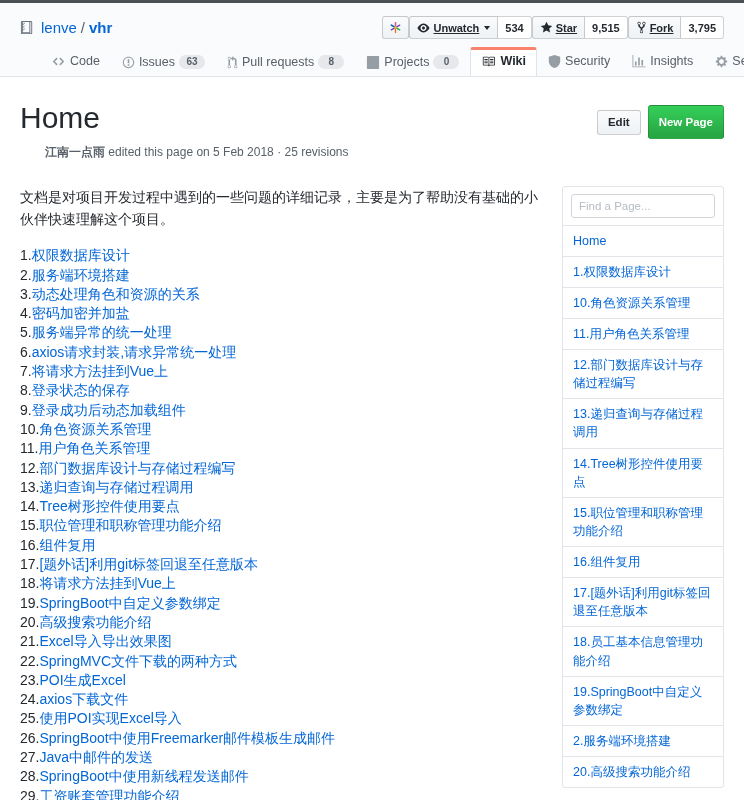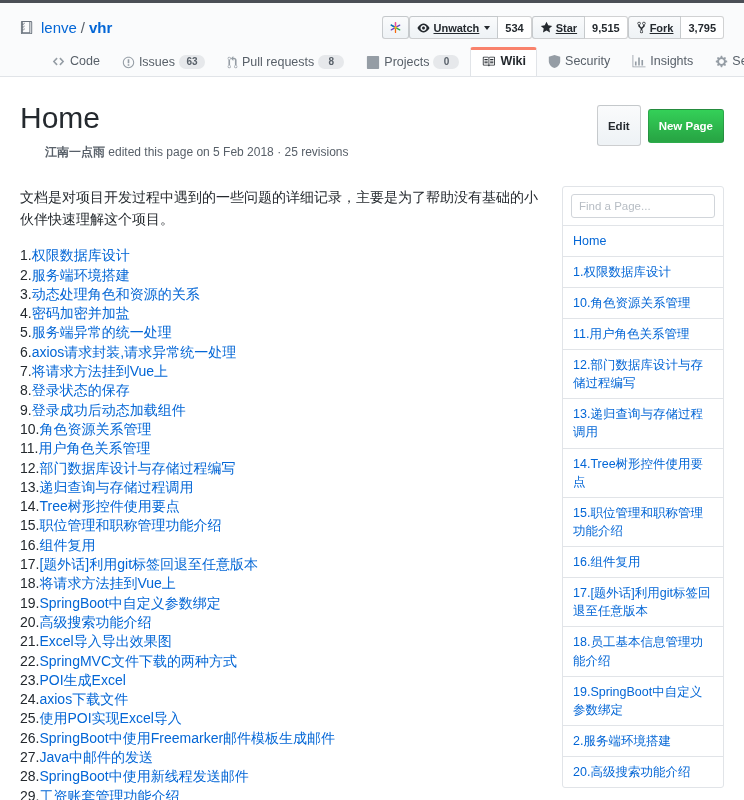--- a/index.html
+++ b/index.html
@@ -190,21 +190,21 @@
   }
   .wiki-actions {
     display: flex;
     align-items: center;
     gap: 7px;
     padding-top: 6px;
   }
   .btn-plain {
     display: inline-flex;
     align-items: center;
-    height: 41px;
+    height: 25px;
     padding: 0 10px;
     font-size: 11.5px;
     font-weight: bold;
     color: #24292e;
     background-image: linear-gradient(-180deg, #fafbfc, #eff3f6 90%);
     border: 1px solid rgba(27,31,35,0.2);
     border-radius: 3px;
     box-sizing: border-box;
     text-decoration: none;
   }

